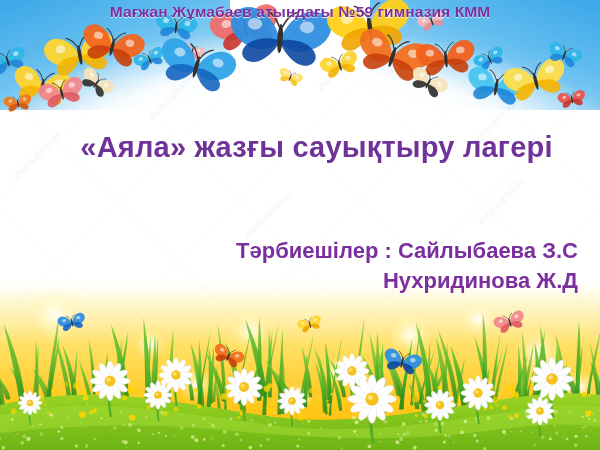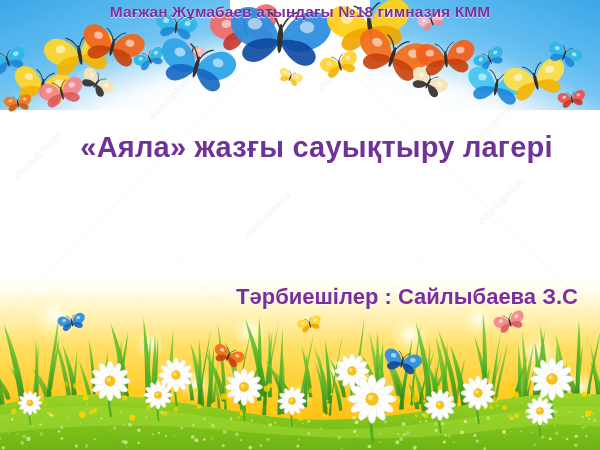--- a/index.html
+++ b/index.html
@@ -69,21 +69,20 @@
     font-family:"Liberation Sans","DejaVu Sans",sans-serif;
     text-shadow:0 1px 2px rgba(255,255,255,.9);
     white-space:nowrap;
   }
   .teachers{
     position:absolute;right:22px;top:236px;text-align:right;
     font-size:22px;font-weight:bold;line-height:1.38;
     font-family:"Liberation Sans","DejaVu Sans",sans-serif;
     text-shadow:0 1px 2px rgba(255,255,255,.9);
     white-space:nowrap;
-    margin-top:46px;
   }
   .teachers div{white-space:nowrap;}
 </style>
 </head>
 <body>
 
 <div id="slide">
 
   <div class="sky-left"></div>
   <div class="sky-right"></div>
@@ -1062,21 +1061,22 @@
 
   <div class="wm"></div>
   <div class="wm-txt" style="left:2px;top:42px">depositphotos</div>
   <div class="wm-txt" style="left:6px;top:150px">depositphotos</div>
   <div class="wm-txt" style="left:140px;top:92px">depositphotos</div>
   <div class="wm-txt" style="left:310px;top:62px">depositphotos</div>
   <div class="wm-txt" style="left:460px;top:120px">depositphotos</div>
   <div class="wm-txt" style="left:236px;top:210px">depositphotos</div>
   <div class="wm-txt" style="left:470px;top:196px">depositphotos</div>
 
-  <div class="school-title" style="color: rgb(123, 47, 158);">Мағжан Жұмабаев атындағы №18 гимназия КММ</div>
+  <div class="school-title" style="color: rgb(123, 47, 158);">Мағжан Жұмабаев атындағы №59 гимназия КММ</div>
 
   <div class="camp-title" style="color: rgb(110, 50, 153); padding-left: 33px;">«Аяла»  жазғы сауықтыру  лагері</div>
 
   <div class="teachers" style="color: rgb(123, 47, 158);">
     <div>Тәрбиешілер : Сайлыбаева  З.С</div>
+    <div>Нухридинова Ж.Д</div>
   </div>
 
 </div>
 
 </body></html>

